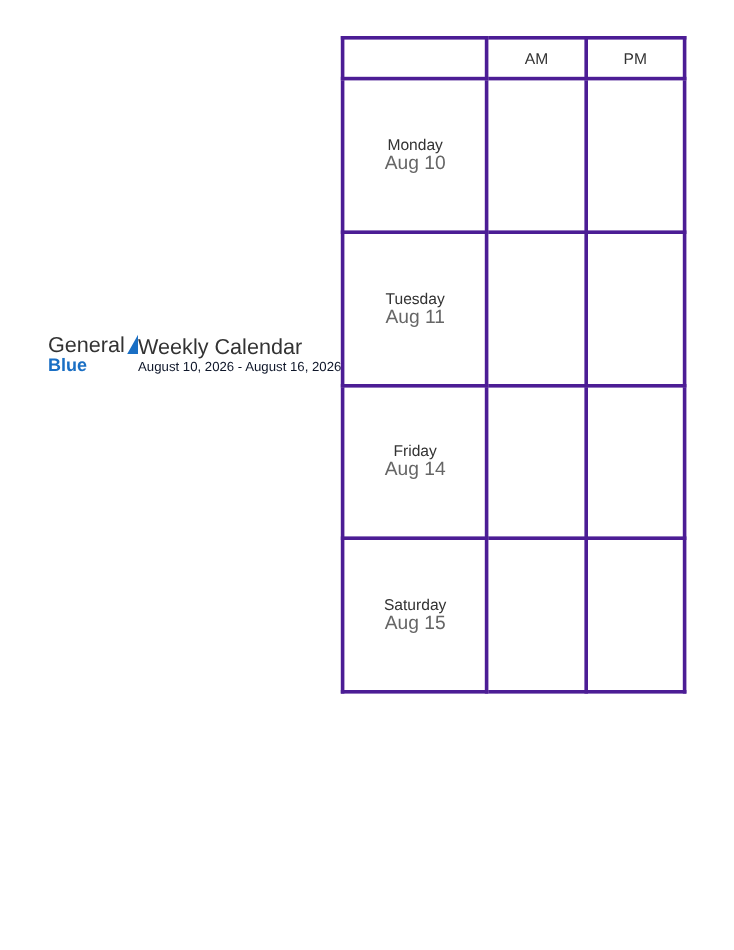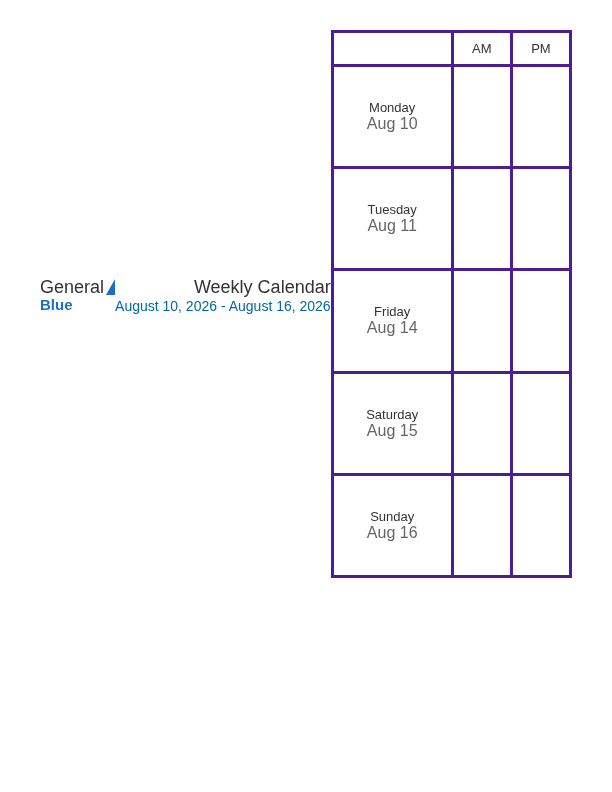--- a/index.html
+++ b/index.html
@@ -60,32 +60,32 @@
     .logo-triangle {
       width: 0;
       height: 0;
       border-left: 9px solid transparent;
       border-bottom: 16px solid #1a6fc4;
       margin-left: 2px;
       margin-bottom: 1px;
     }
 
     .title-block {
-      text-align: right;
+      text-align: left;
     }
 
     .title-main {
       font-size: 18px;
       font-weight: normal;
       color: #333333;
     }
 
     .title-date {
-      font-size: 14px;
-      color: #0369a1;
+      font-size: 11px;
+      color: #0f172a;
     }
 
     .calendar-table {
       width: 100%;
       flex: 1;
       border-collapse: collapse;
       border: 1.5px solid #333333;
     }
 
     .calendar-table th,
@@ -186,23 +186,15 @@
           <td class="time-cell"></td>
         </tr>
         <tr>
           <td class="day-label-cell">
             <span class="day-name">Saturday</span>
             <span class="day-date">Aug 15</span>
           </td>
           <td class="time-cell"></td>
           <td class="time-cell"></td>
         </tr>
-        <tr>
-          <td class="day-label-cell">
-            <span class="day-name">Sunday</span>
-            <span class="day-date">Aug 16</span>
-          </td>
-          <td class="time-cell"></td>
-          <td class="time-cell"></td>
-        </tr>
       </tbody>
   </table>
 </div>
 
 </body></html>

